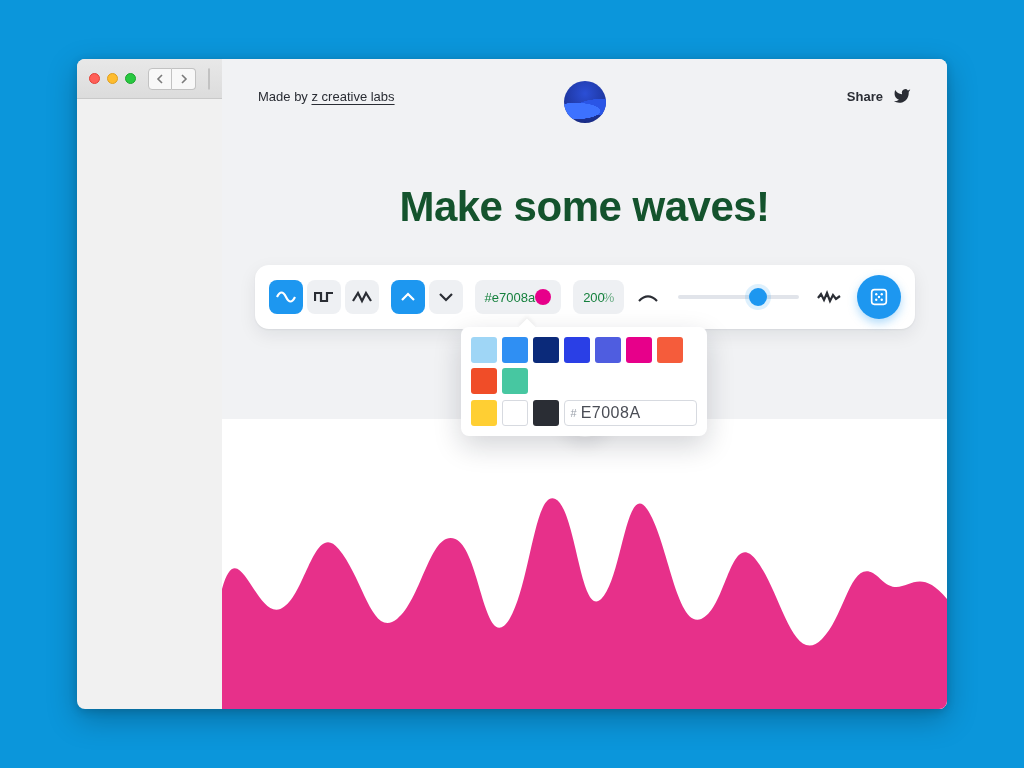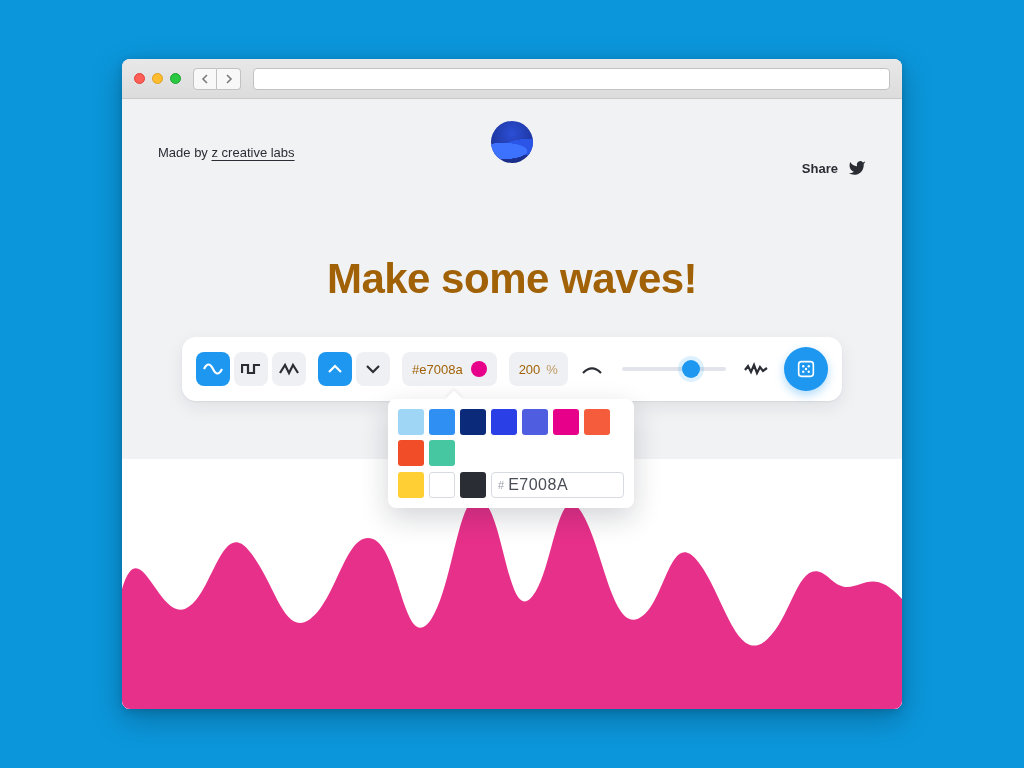--- a/index.html
+++ b/index.html
@@ -1,26 +1,26 @@
 <!DOCTYPE html>
 <html><head>
 <meta charset="utf-8">
 <style>
   * { box-sizing: border-box; margin: 0; padding: 0; }
   html, body { width: 1024px; height: 768px; overflow: hidden; font-family: -apple-system, BlinkMacSystemFont, "Segoe UI", Helvetica, Arial, sans-serif; }
   body { background: #0b96db; display: flex; align-items: center; justify-content: center; }
 
   .browser {
-    width: 780px; height: 650px;
+    width: 870px; height: 650px;
     background: #f1f1f1;
     border-radius: 8px;
     box-shadow: 0 10px 30px rgba(0,0,0,.25), 0 2px 8px rgba(0,0,0,.15);
     overflow: hidden;
     position: relative;
-    display: flex; flex-direction: column;
+    display: flex; flex-direction: row;
   }
 
   
   .chrome {
     height: 40px; background: linear-gradient(#e8e8e8,#dcdcdc);
     border-bottom: 1px solid #c9c9c9;
     display: flex; align-items: center; padding: 0 12px; gap: 12px;
   }
   .traffic { display: flex; gap: 7px; }
   .traffic span { width: 11px; height: 11px; border-radius: 50%; display: block; }
@@ -35,38 +35,38 @@
 
   
   .page { flex:1; background:#f1f2f4; position:relative; overflow:hidden; }
 
   .header {
     display:flex; align-items:center; justify-content:space-between;
     padding: 28px 36px 0 36px;
   }
   .madeby { font-size:13px; color:#2a2d34; }
   .madeby a { color:#2a2d34; text-decoration: underline; text-underline-offset: 3px; }
-  .share { display:flex; align-items:center; gap:10px; font-weight:700; font-size:13px; color:#2a2d34;margin-top:32px; }
+  .share { display:flex; align-items:center; gap:10px; font-weight:700; font-size:13px; color:#2a2d34; }
   .share svg { width:18px; height:18px; fill:#2a2d34; }
 
   .logo {
     position:absolute; left:50%; top:22px; transform:translateX(-50%);
     width:42px; height:42px; border-radius:50%;
     background: radial-gradient(circle at 50% 30%, #2b4fd6 0%, #1e36a0 60%, #14226b 100%);
     display:flex; align-items:flex-end; justify-content:center; overflow:hidden;
   }
   .logo::after{
     content:""; display:block; width:60px; height:30px;
     background: radial-gradient(ellipse 60px 20px at 12px 12px, #3d72ff 40%, transparent 41%),
                 radial-gradient(ellipse 60px 18px at 40px 8px, #2a55e6 45%, transparent 46%);
     transform: translateY(6px);
   }
 
   h1.title {
-    text-align:center; font-size:42px; font-weight:800; color:#a16207;
+    text-align:center; font-size:42px; font-weight:800; color:#14532d;
     margin-top: 78px; letter-spacing:-0.5px;
   }
 
   
   .toolbar {
     margin: 34px auto 0 auto;
     width: 660px; height: 64px;
     background:#fff; border-radius: 14px;
     box-shadow: 0 6px 18px rgba(15,20,40,.08), 0 1px 2px rgba(15,20,40,.06);
     display:flex; align-items:center; padding: 0 14px; gap:12px;
@@ -76,22 +76,22 @@
   .seg button {
     width:34px; height:34px; border:none; border-radius:8px; background:#eef0f3;
     display:flex; align-items:center; justify-content:center; cursor:pointer;
   }
   .seg button.active { background:#1d97f0; }
   .seg button.active svg { stroke:#fff; }
   .seg button svg { stroke:#2a2d34; fill:none; stroke-width:2.2; }
 
   .pill {
     height:34px; border-radius:8px; background:#eef0f3;
-    display:flex; align-items:center; padding:0 10px; gap:8px;
-    font-size:13px; color:#a16207;
+    display:flex; align-items:center; padding:0 10px; gap:0;
+    font-size:13px; color:#15803d;
   }
   .pill .swatch { width:16px; height:16px; border-radius:50%; }
   .pill .unit { opacity:.6; margin-left:-2px; }
 
   .curve-icon svg { stroke:#2a2d34; fill:none; stroke-width:2.2; }
   .curve-icon { width:24px; display:flex; justify-content:center; }
 
   .slider {
     flex:1; display:flex; align-items:center; position:relative; height:34px; margin:0 6px;
   }

